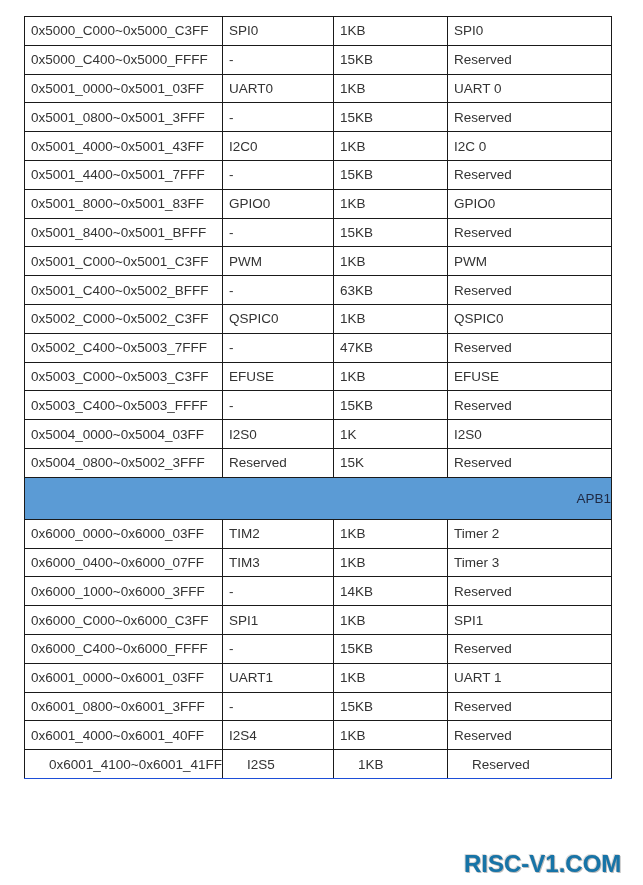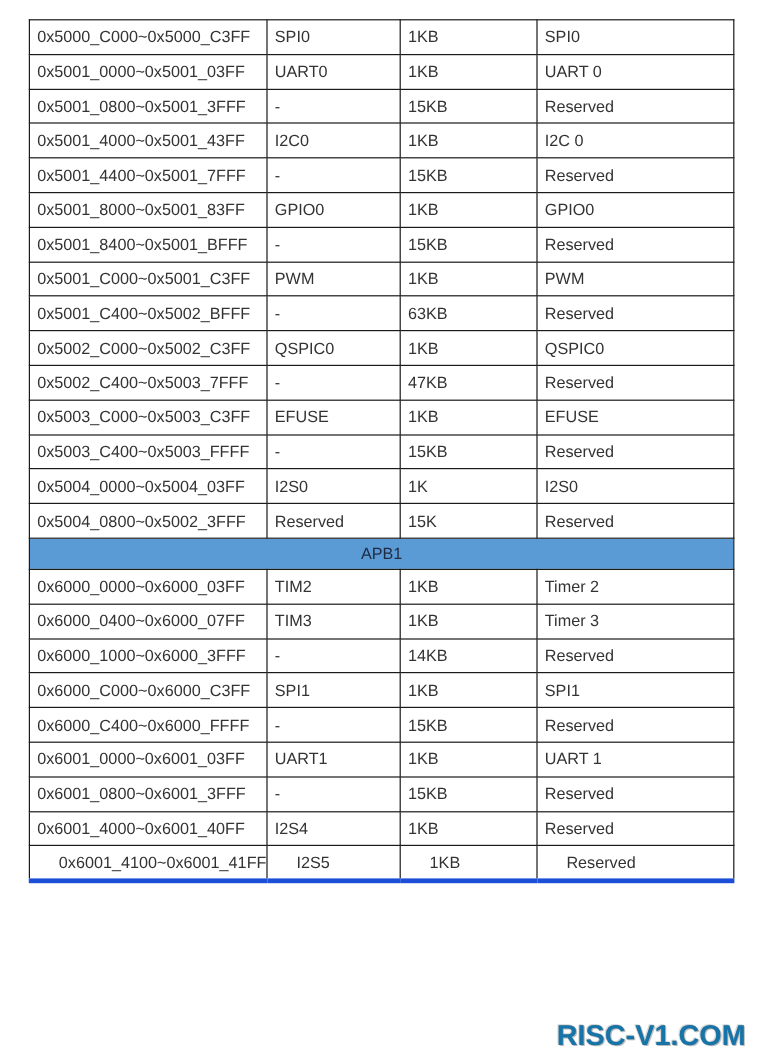--- a/index.html
+++ b/index.html
@@ -7,23 +7,23 @@
            font-family: "Liberation Sans", "DejaVu Sans", sans-serif; }
     .page { position: absolute; left: 24px; top: 16px; width: 587px; }
     table { border-collapse: collapse; width: 587px; table-layout: fixed; }
     col.c1 { width: 198px; }
     col.c2 { width: 111px; }
     col.c3 { width: 114px; }
     col.c4 { width: 164px; }
     td { border: 1px solid #1a1a1a; height: 28.8px; padding: 0 0 0 6px;
          font-size: 13.5px; color: #333333; white-space: nowrap; overflow: hidden;
          vertical-align: middle; box-sizing: border-box; }
-    tr.section td { background: #5b9bd5; text-align: center; padding: 0; height: 26px;
+    tr.section td { background: #5b9bd5; text-align: right; padding: 0; height: 42px;
                     color: #1f2a44; font-size: 13.5px; }
-    tbody tr:last-child td { border-bottom: 4px solid #1d4ed8; padding-left: 24px; }
+    tbody tr:last-child td { border-bottom: 1px solid #1d4ed8; padding-left: 24px; }
     .watermark { position: absolute; left: 464px; top: 850px; font-size: 24px; font-weight: bold;
                  color: #0369a1; letter-spacing: 0px;
                  text-shadow: 0 0 1px #999, 1px 1px 0 #bbb, -1px -1px 0 #ddd; opacity: 0.92; }
   </style>
 </head>
 <body>
 
 <div class="page">
   <table>
     <colgroup>
@@ -31,20 +31,26 @@
         <col class="c2">
         <col class="c3">
         <col class="c4">
       </colgroup>
     <tbody id="tbody">
         <tr>
           <td>0x5000_C000~0x5000_C3FF</td>
           <td>SPI0</td>
           <td>1KB</td>
           <td>SPI0</td>
+        </tr>
+        <tr>
+          <td>0x5000_C400~0x5000_FFFF</td>
+          <td>-</td>
+          <td>15KB</td>
+          <td>Reserved</td>
         </tr>
         <tr>
           <td>0x5001_0000~0x5001_03FF</td>
           <td>UART0</td>
           <td>1KB</td>
           <td>UART 0</td>
         </tr>
         <tr>
           <td>0x5001_0800~0x5001_3FFF</td>
           <td>-</td>

